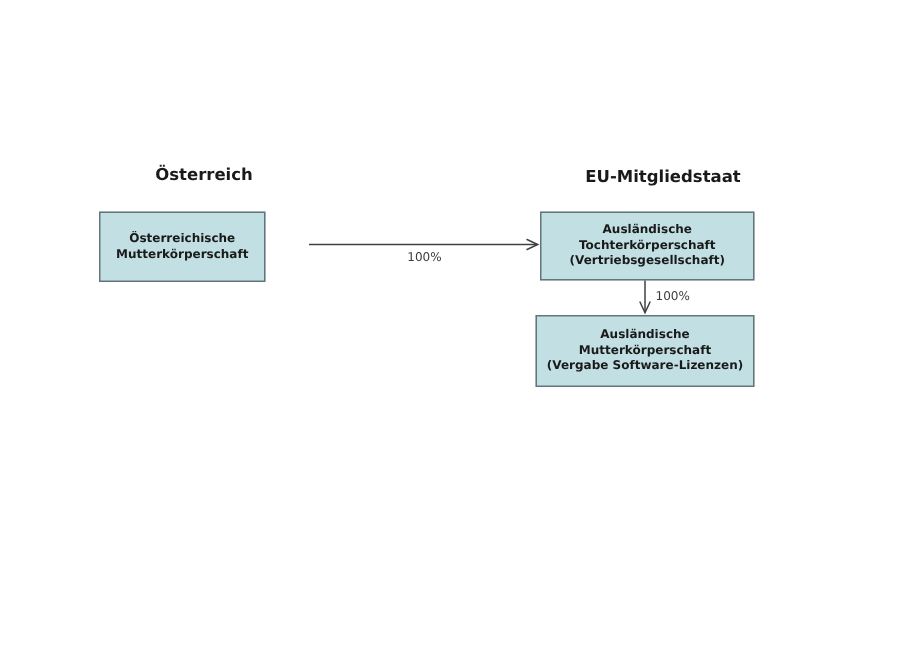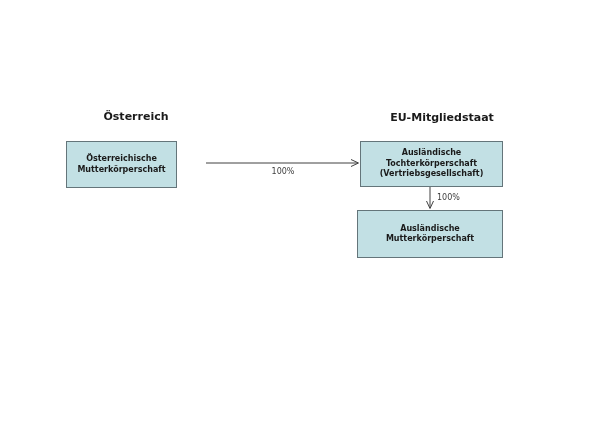--- a/index.html
+++ b/index.html
@@ -79,20 +79,21 @@
 
   <div id="node-tochter" class="node-box">
     <span class="node-line">Ausländische</span>
     <span class="node-line">Tochterkörperschaft</span>
     <span class="node-line">(Vertriebsgesellschaft)</span>
   </div>
 
   <div id="node-enkel" class="node-box">
     <span class="node-line">Ausländische</span>
     <span class="node-line">Mutterkörperschaft</span>
+    <span class="node-line">(Vergabe Software-Lizenzen)</span>
   </div>
 
   <svg id="arrow-layer" viewBox="0 0 605 439" xmlns="http://www.w3.org/2000/svg">
     <g stroke="#404040" stroke-width="1" fill="none">
       <line x1="206" y1="163" x2="358" y2="163"></line>
       <polyline points="351,159.5 358.5,163 351,166.5"></polyline>
     </g>
     <g stroke="#404040" stroke-width="1" fill="none">
       <line x1="430" y1="187" x2="430" y2="208"></line>
       <polyline points="426.5,201 430,208.5 433.5,201"></polyline>

